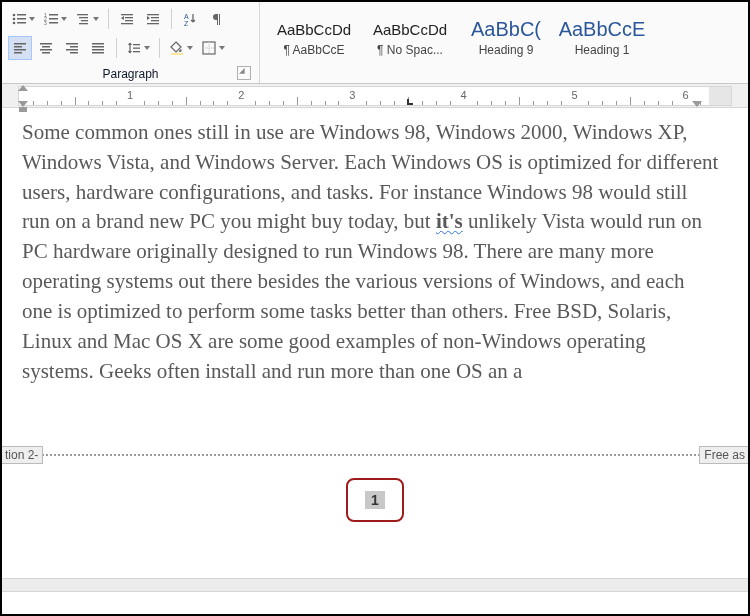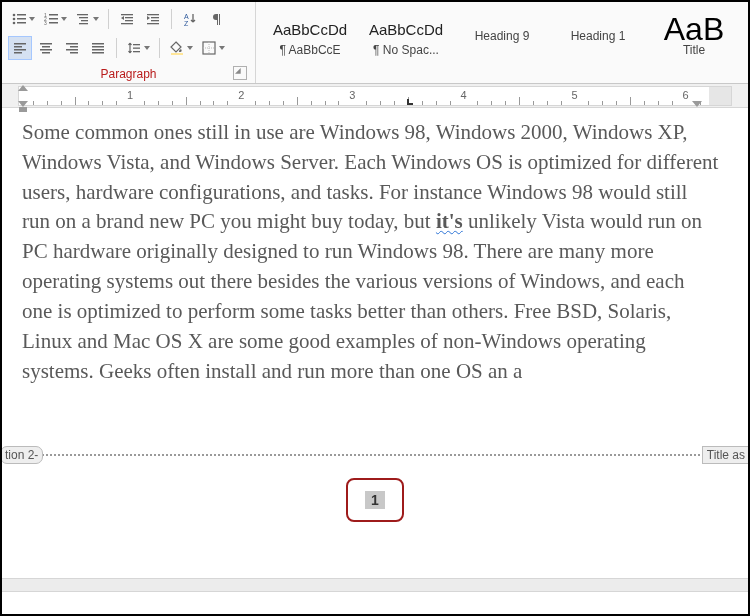--- a/index.html
+++ b/index.html
@@ -10,21 +10,21 @@
   .ribbon { display: flex; height: 82px; border-bottom: 1px solid #c8c8c8; background: #fafafa; }
   .group { display: flex; flex-direction: column; border-right: 1px solid #d6d6d6; padding: 2px 6px 0 6px; }
   .group:last-child { border-right: none; flex: 1; }
   .row { display: flex; align-items: center; gap: 2px; height: 32px; }
   .btn { display: inline-flex; align-items: center; justify-content: center; min-width: 24px; height: 24px; color: #5a5a5a; border: 1px solid transparent; cursor: pointer; padding: 0 2px; }
   .btn.sel { background: #d5e1f2; border-color: #a5c7fe; }
   .btn svg { width: 16px; height: 16px; }
   .dd { width: 0; height: 0; border-left: 3px solid transparent; border-right: 3px solid transparent; border-top: 4px solid #777; margin-left: 2px; }
   .sep { width: 1px; height: 20px; background: #d0d0d0; margin: 0 4px; }
 
-  .group-label { text-align: center; font-size: 12px; color: #b91c1c; padding: 4px 0 2px; position: relative; }
+  .group-label { text-align: center; font-size: 12px; color: #0f172a; padding: 4px 0 2px; position: relative; }
   .dlg-launch { position: absolute; right: 2px; bottom: 3px; width: 14px; height: 14px; border: 1px solid #b0b0b0; display:flex; align-items:center; justify-content:center; cursor:pointer;}
   .dlg-launch::after{ content:""; width:0;height:0;border-left:4px solid #888;border-top:4px solid transparent;border-bottom:4px solid transparent; transform:rotate(45deg) translate(-1px,0);}
 
   
   .styles-row { display: flex; align-items: center; height: 64px; gap: 0; overflow: hidden; }
   .style-item { display: flex; flex-direction: column; align-items: center; justify-content: center; width: 96px; height: 60px; border: 1px solid transparent; cursor: pointer; }
   .style-prev { font-size: 15px; color: #222; height: 28px; display:flex; align-items:center; }
   .style-prev.heading { color: #2b579a; font-size: 20px; }
   .style-prev.title { color: #000; font-size: 32px; font-weight: 300; }
   .style-name { font-size: 12px; color: #444; white-space: nowrap; overflow:hidden; text-overflow:ellipsis; max-width:90px; }
@@ -42,21 +42,21 @@
 
   
   .doc-wrap { position: relative; height: calc(616px - 4px - 82px - 24px); overflow: hidden; }
   .doc-text { padding: 10px 28px 0 20px; font-family: Georgia, "Times New Roman", serif; font-size: 21px; line-height: 1.42; color: #595959; }
   .squiggle { text-decoration: underline wavy #2e75d6; text-decoration-thickness: 1px; text-underline-offset: 2px; font-weight: bold; }
 
   
   .section-break { position:absolute; left:0; right:0; top: 338px; height: 18px; }
   .section-dash { position:absolute; left:0; right:0; top:8px; border-top: 2px dotted #9a9a9a; }
   .sec-tag { position:absolute; top:0; font-size:12px; color:#555; background:#eee; border:1px solid #bbb; padding:1px 4px; }
-  .sec-tag.left { left: -2px; border-radius: 7px; }
+  .sec-tag.left { left: -2px; }
   .sec-tag.right { right: -2px; }
 
   
   .page-num-box { position:absolute; left:50%; top: 370px; transform:translateX(-50%); width:58px; height:44px; border:2px solid #9e1b1b; border-radius:8px; display:flex; align-items:center; justify-content:center;}
   .page-num { background:#c8c8c8; padding: 1px 6px; font-size:14px; font-weight:bold; color:#333;}
 
   
   .bot-bar { position:absolute; left:0; right:0; bottom:0; height:36px; }
   .bot-bar::before{ content:""; position:absolute; left:0; right:0; bottom:22px; height:12px; background:#ececec; border-top:1px solid #d6d6d6; border-bottom:1px solid #d6d6d6;}
 </style>
@@ -202,28 +202,26 @@
     <div class="styles-row" id="styles-row">
         <div class="style-item">
           <div class="style-prev">AaBbCcDd</div>
           <div class="style-name">¶ AaBbCcE</div>
         </div>
         <div class="style-item">
           <div class="style-prev">AaBbCcDd</div>
           <div class="style-name">¶ No Spac...</div>
         </div>
         <div class="style-item">
+          <div class="style-prev heading">AaBbC(</div>
           <div class="style-name">Heading 9</div>
         </div>
         <div class="style-item">
+          <div class="style-prev heading">AaBbCcE</div>
           <div class="style-name">Heading 1</div>
-        </div>
-        <div class="style-item">
-          <div class="style-prev title">AaB</div>
-          <div class="style-name">Title</div>
         </div>
       </div>
   </div>
 </div>
 
 <div class="ruler-area">
   <div class="ruler" id="ruler">
     <div class="margin-right"></div>
   <div class="ruler-num" style="left: 111.111px;">1</div>
       <div class="ruler-num" style="left: 222.222px;">2</div>
@@ -290,21 +288,21 @@
 </div>
 
 <div class="doc-wrap">
   <div class="doc-text">
     <span>Some common ones still in use are Windows 98, Windows 2000, Windows XP, Windows Vista, and Windows Server. Each Windows OS is optimized for different users, hardware configurations, and tasks. For instance Windows 98 would still run on a brand new PC you might buy today, but </span><span class="squiggle">it's</span><span> unlikely Vista would run on PC hardware originally designed to run Windows 98. There are many more operating systems out there besides the various versions of Windows, and each one is optimized to perform some tasks better than others. Free BSD, Solaris, Linux and Mac OS X are some good examples of non-Windows operating systems. Geeks often install and run more than one OS an a</span>
   </div>
 
   <div class="section-break">
     <div class="section-dash"></div>
     <div class="sec-tag left">tion 2-</div>
-    <div class="sec-tag right">Title as</div>
+    <div class="sec-tag right">Free as</div>
   </div>
 
   <div class="page-num-box">
     <span class="page-num">1</span>
   </div>
 
   <div class="bot-bar"></div>
 </div>
 
 </body></html>

